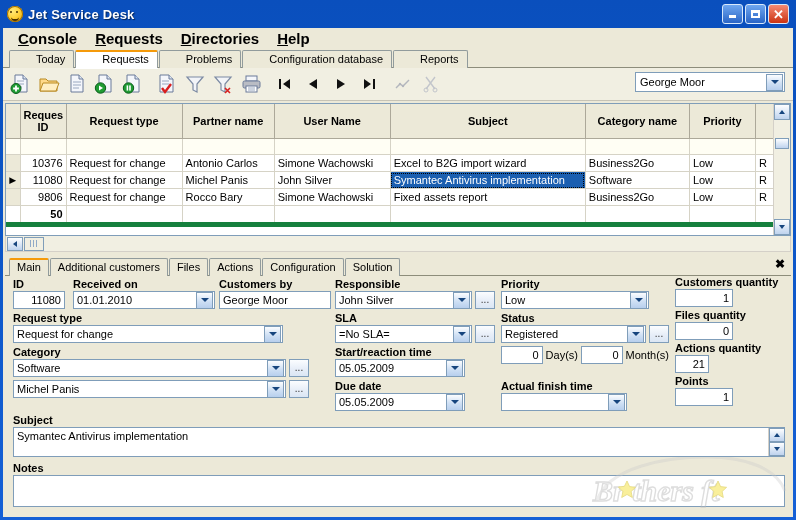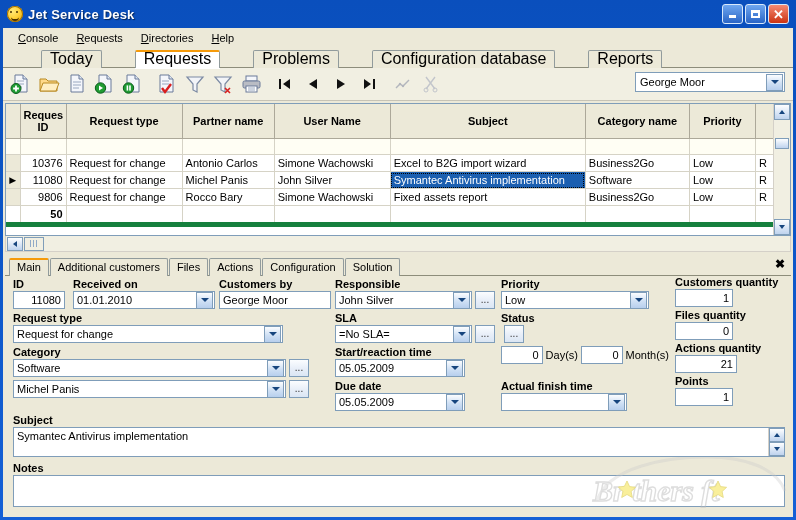--- a/index.html
+++ b/index.html
@@ -33,29 +33,29 @@
   .wb.cls{background:linear-gradient(180deg,#f58a73,#cb3312);}
   .wb .g-min{width:7px;height:3px;background:#fff;margin-top:5px;}
   .wb .g-max{width:9px;height:8px;border:2px solid #fff;border-top-width:3px;box-sizing:border-box;}
   .wb .g-cls{font-size:13px;line-height:11px;font-family:"Liberation Sans",sans-serif;}
 
   
   .client{background:#ece9d8;height:489px;position:relative;overflow:hidden;}
 
   .menubar{height:18px;display:flex;align-items:center;padding:1px 0 0 6px;gap:0;
       background:#ece9d8;}
-  .menu-item{padding:1px 9px;font-size:11px;color:#000;}
+  .menu-item{padding:1px 9px;font-size:15px;color:#000;font-weight:bold;}
   .menu-item u{text-decoration:underline;}
 
   
   .tabsrow{height:20px;display:flex;align-items:flex-end;padding-left:6px;gap:1px;
      border-bottom:1px solid #8d8d7b;background:#ece9d8;position:relative;}
   .tab{border:1px solid #919b9c;border-bottom:none;background:#ece9d8;
-      padding:2px 8px 3px 8px;font-size:16px;border-radius:2px 2px 0 0;line-height:12px;
-      position:relative;top:1px;margin-left:32px;}
+      padding:2px 8px 3px 26px;font-size:11px;border-radius:2px 2px 0 0;line-height:12px;
+      position:relative;top:1px;}
   .tab.active{background:#fff;border-top:2px solid #f59a0a;padding-top:1px;
       font-weight:normal;z-index:3;top:1px;box-shadow:0 1px 0 #fff;}
 
   
   .toolbar{height:32px;background:#f1efe2;display:flex;align-items:center;
      padding:0 4px;border-bottom:1px solid #c6c3b6;position:relative;}
   .tb{width:28px;height:26px;display:flex;align-items:center;justify-content:center;}
   .tb svg{display:block;}
   .tbsep{width:6px;}
   .combo-user{position:absolute;right:8px;top:4px;width:150px;height:20px;
@@ -483,20 +483,26 @@
                   <span class="caret"></span>
                 </span>
             </div>
             <div class="ellbtn">...</div>
           </div>
         </div>
 
         <div class="col" style="left:496px;top:36px;width:168px;">
           <div class="lbl">Status</div>
           <div class="row">
+            <div class="fld" style="flex:1 1 auto;">
+              <span class="v">Registered</span>
+              <span class="dropbtn">
+                  <span class="caret"></span>
+                </span>
+            </div>
             <div class="ellbtn">...</div>
           </div>
         </div>
 
         <div class="col" style="left:670px;top:33px;width:110px;">
           <div class="lbl">Files quantity</div>
           <div class="fld" style="width:58px">
             <span class="v right">0</span>
           </div>
         </div>
@@ -532,21 +538,21 @@
             <span style="font-size:11px;margin:0 3px;">Day(s)</span>
             <div class="fld" style="width:42px">
               <span class="v right">0</span>
             </div>
             <span style="font-size:11px;margin-left:3px;">Month(s)</span>
           </div>
         </div>
 
         <div class="col" style="left:670px;top:66px;width:110px;">
           <div class="lbl">Actions quantity</div>
-          <div class="fld" style="width:62px">
+          <div class="fld" style="width:34px">
             <span class="v right">21</span>
           </div>
         </div>
 
         <div class="col" style="left:8px;top:104px;width:296px;">
           <div class="row">
             <div class="fld" style="flex:1 1 auto;">
               <span class="v">Michel Panis</span>
               <span class="dropbtn">
                   <span class="caret"></span>

